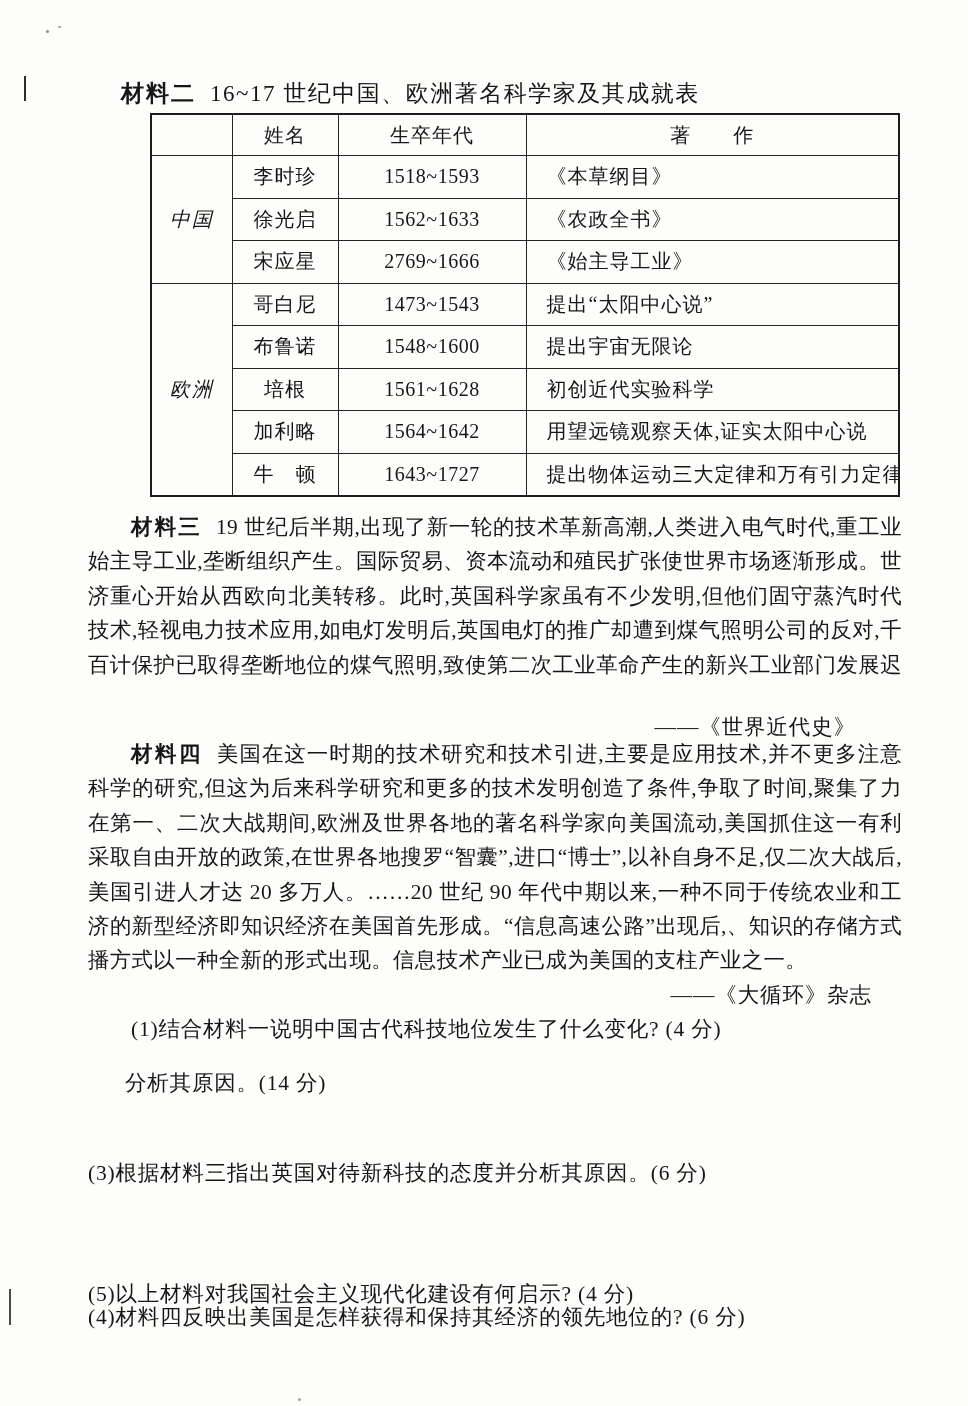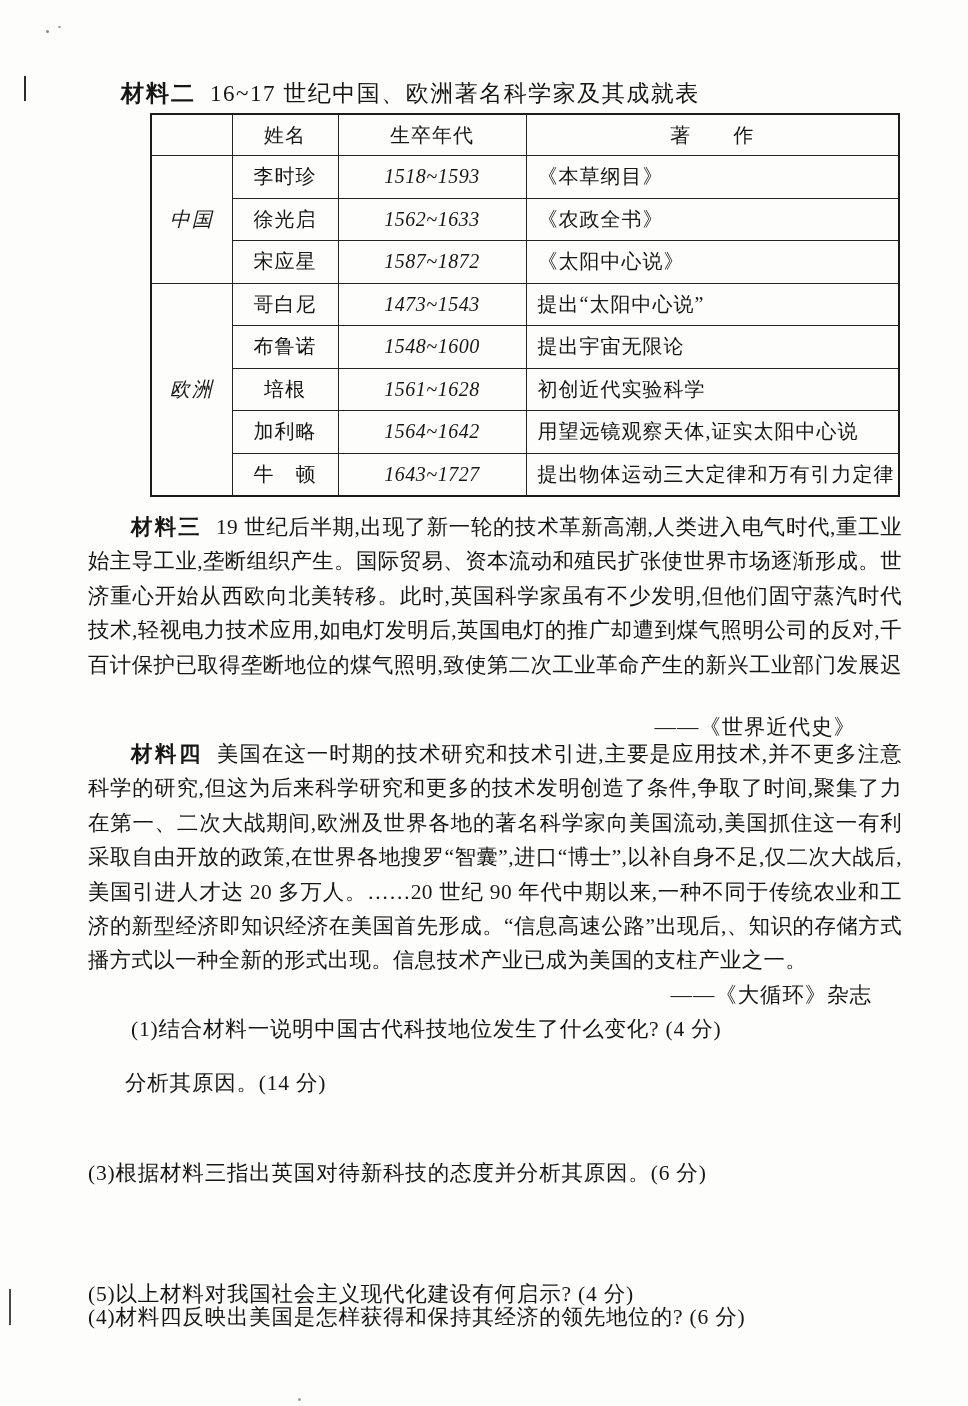--- a/index.html
+++ b/index.html
@@ -46,23 +46,23 @@
     padding: 0;
     text-align: center;
     vertical-align: middle;
     letter-spacing: 1px;
     overflow: hidden;
     white-space: nowrap;
   }
   .sci-table { border: 2.2px solid #1c1c1c; }
   .sci-table tr.thead td { height: 40px; }
   .sci-table tr.drow td { height: 41.5px; }
-  .sci-table td.work { text-align: left; padding-left: 11px; }
+  .sci-table td.work { text-align: left; padding-left: 20px; }
   .sci-table td.region { letter-spacing: 2px; font-style: italic; }
-  .sci-table td.years { letter-spacing: 0.5px; font-style: italic; }
+  .sci-table td.years { letter-spacing: 0.5px; }
 
   
   .para {
     position: absolute;
     left: 88px;
     width: 814px;
     font-size: 21.4px;
     line-height: 34.4px;
   }
   .mat3 { top: 510px; }
@@ -147,22 +147,22 @@
         <td class="years">1518~1593</td>
         <td class="work">《本草纲目》</td>
       </tr>
       <tr class="drow">
         <td class="name">徐光启</td>
         <td class="years">1562~1633</td>
         <td class="work">《农政全书》</td>
       </tr>
       <tr class="drow">
         <td class="name">宋应星</td>
-        <td class="years">1587~1872</td>
-        <td class="work">《太阳中心说》</td>
+        <td class="years">2769~1666</td>
+        <td class="work">《始主导工业》</td>
       </tr>
       <tr class="drow">
         <td class="region" rowspan="5">欧洲</td>
         <td class="name">哥白尼</td>
         <td class="years">1473~1543</td>
         <td class="work">提出“太阳中心说”</td>
       </tr>
       <tr class="drow">
         <td class="name">布鲁诺</td>
         <td class="years">1548~1600</td>

